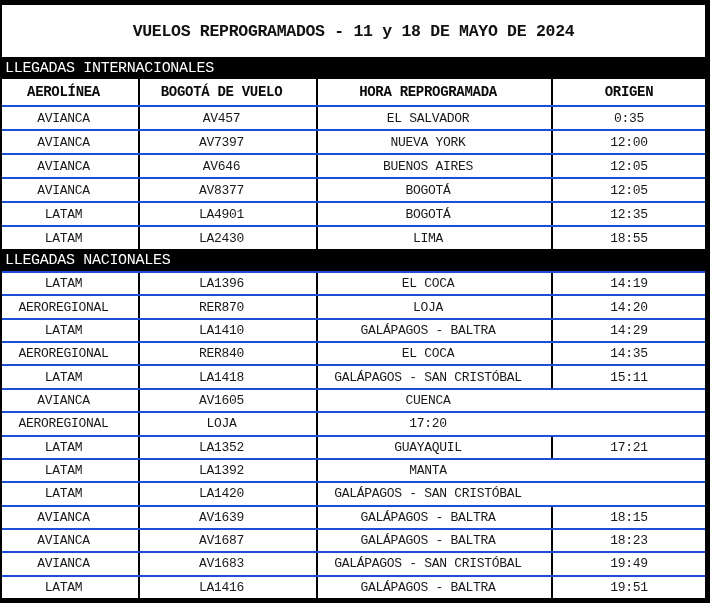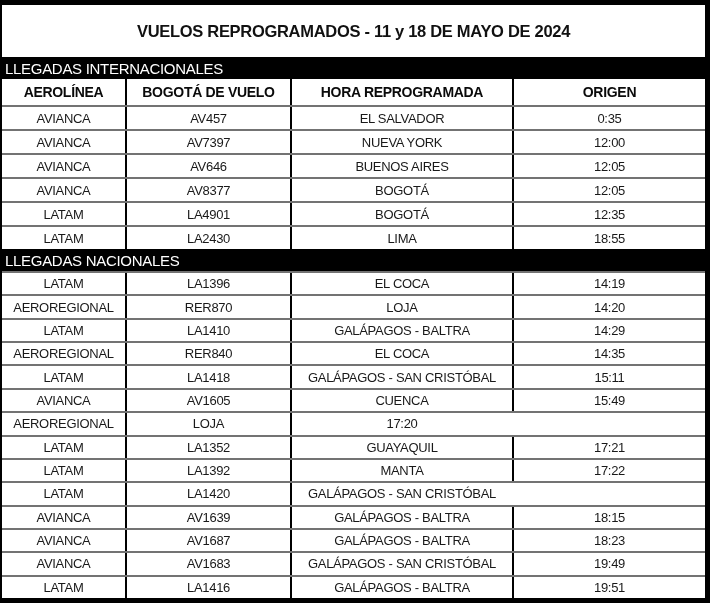--- a/index.html
+++ b/index.html
@@ -11,20 +11,21 @@
     font-family: "Liberation Sans", sans-serif;
     overflow: hidden;
   }
   .sheet {
     box-sizing: border-box;
     width: 710px;
     height: 603px;
     background: #ffffff;
     border: 5px solid #000000;
     border-left-width: 2px;
+    font-family: Liberation Mono, monospace;
   }
   .title-band {
     height: 52px;
     display: flex;
     align-items: center;
     justify-content: center;
   }
   .title-band .title-text {
     font-weight: 700;
     font-size: 16.5px;
@@ -43,32 +44,33 @@
   }
   .bar .bar-label {
     font-size: 15px;
     letter-spacing: -0.3px;
     white-space: nowrap;
   }
   .grid-row {
     display: grid;
     grid-template-columns: 123px 165px 222px 1fr;
     box-sizing: border-box;
+    gap: 13px;
   }
   .header-row {
     height: 26px;
   }
   .header-row .cell {
     font-weight: 700;
     font-size: 14px;
     color: #0a0a0a;
   }
   .data-row {
     height: 24px;
-    border-top: 2px solid #737373;
+    border-top: 2px solid #1d4ed8;
   }
   .section-nat .data-row {
     height: 23.36px;
   }
   .cell {
     display: flex;
     align-items: center;
     justify-content: center;
     font-size: 13px;
     color: #191919;
@@ -168,38 +170,36 @@
         <div class="grid-row data-row">
           <div class="cell">LATAM</div>
           <div class="cell">LA1418</div>
           <div class="cell">GALÁPAGOS - SAN CRISTÓBAL</div>
           <div class="cell">15:11</div>
         </div>
         <div class="grid-row data-row">
           <div class="cell">AVIANCA</div>
           <div class="cell">AV1605</div>
           <div class="cell">CUENCA</div>
-          <div class="cell">15:49</div>
         </div>
         <div class="grid-row data-row">
           <div class="cell">AEROREGIONAL</div>
           <div class="cell">LOJA</div>
           <div class="cell">17:20</div>
         </div>
         <div class="grid-row data-row">
           <div class="cell">LATAM</div>
           <div class="cell">LA1352</div>
           <div class="cell">GUAYAQUIL</div>
           <div class="cell">17:21</div>
         </div>
         <div class="grid-row data-row">
           <div class="cell">LATAM</div>
           <div class="cell">LA1392</div>
           <div class="cell">MANTA</div>
-          <div class="cell">17:22</div>
         </div>
         <div class="grid-row data-row">
           <div class="cell">LATAM</div>
           <div class="cell">LA1420</div>
           <div class="cell">GALÁPAGOS - SAN CRISTÓBAL</div>
         </div>
         <div class="grid-row data-row">
           <div class="cell">AVIANCA</div>
           <div class="cell">AV1639</div>
           <div class="cell">GALÁPAGOS - BALTRA</div>

